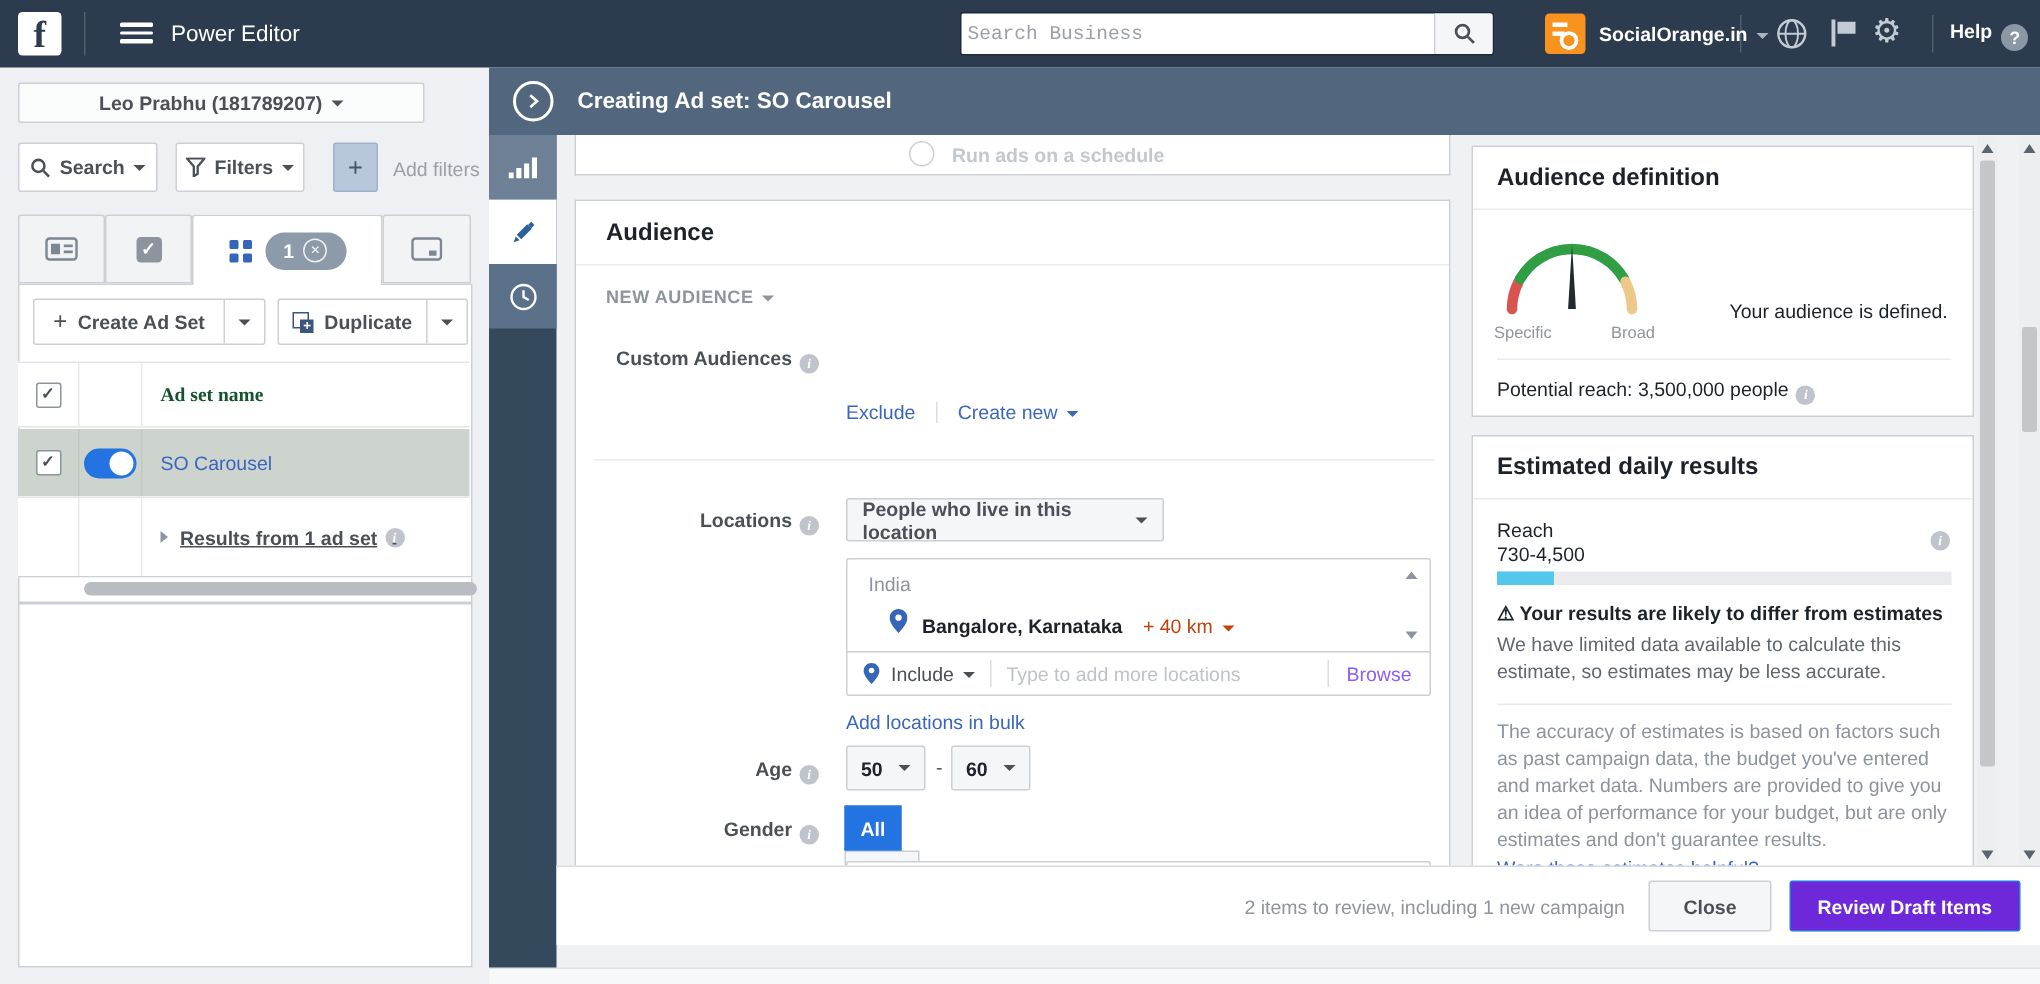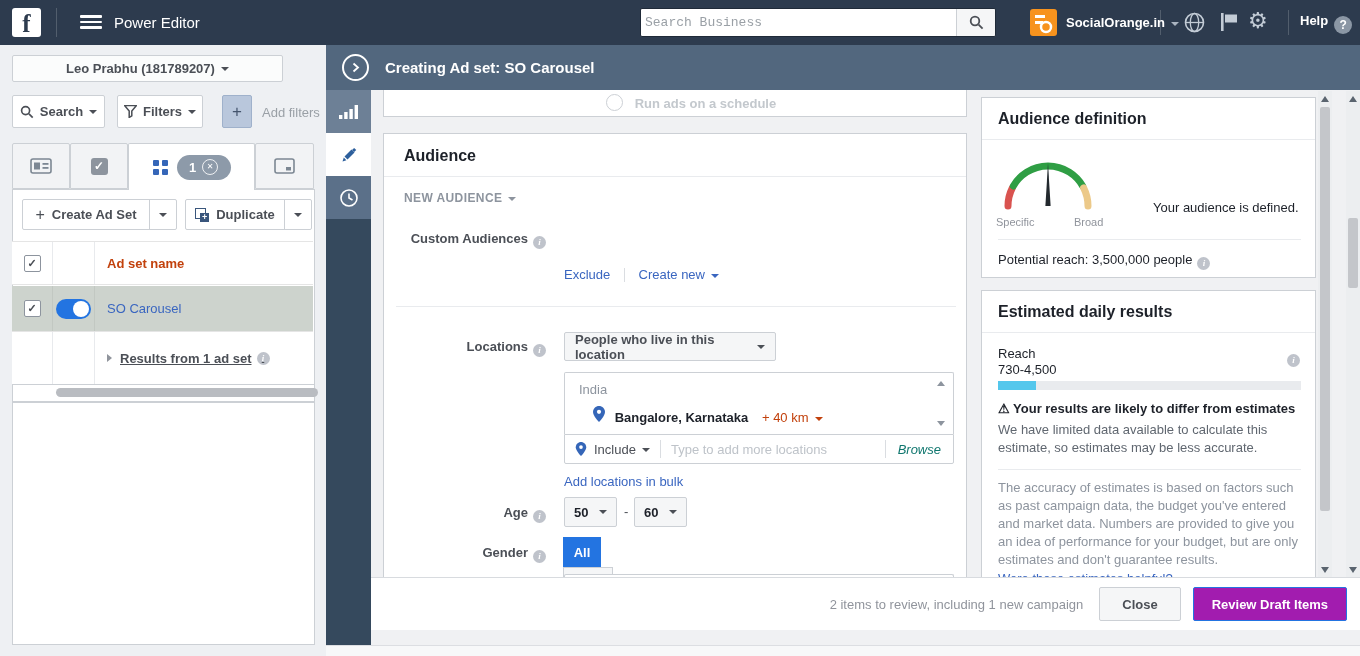--- a/index.html
+++ b/index.html
@@ -116,21 +116,21 @@
   #reachfill{width:38px;height:9px;background:#54c7ec;}
   .scrolltrack{position:absolute;top:91px;width:14px;height:487px;background:#eceef0;}
   .thumb{position:absolute;left:2px;width:10px;background:#c4c6ca;border-radius:2px;}
   .tri-u{position:absolute;left:3px;top:5px;width:0;height:0;border-left:4px solid transparent;border-right:4px solid transparent;border-bottom:6px solid #5a646f;}
   .tri-d{position:absolute;left:3px;bottom:5px;width:0;height:0;border-left:4px solid transparent;border-right:4px solid transparent;border-top:6px solid #5a646f;}
   
   #bbar{left:371px;top:577px;width:1001px;height:53px;background:#fff;border-top:1px solid #d8dbdf;
         display:flex;align-items:center;justify-content:flex-end;box-sizing:border-box;z-index:5;}
   #bbar .status{color:#90949c;margin-right:16px;}
   #closebtn{height:34px;padding:0 22px;background:#f5f6f7;margin-right:12px;}
-  #reviewbtn{height:34px;padding:0 18px;background:#a21caf;border-color:#2374e1;color:#fff;margin-right:25px;}
+  #reviewbtn{height:34px;padding:0 18px;background:#6d28d9;border-color:#2374e1;color:#fff;margin-right:25px;}
   #bstrip{left:326px;top:645px;width:1034px;height:11px;background:#f7f8f9;border-top:1px solid #dcdee2;box-sizing:border-box;}
 </style>
 </head>
 <body>
 
 <div id="screen">
 
   <div id="tb" class="abs">
     <div id="fblogo" class="abs">f</div>
     <div id="tbdiv1" class="abs vline"></div>
@@ -250,21 +250,21 @@
     <span class="splitcrt">
         <span class="crt" style="margin-left:0"></span>
       </span>
   </div>
 
   <div id="thead" class="trow">
     <div class="tc1">
         <span class="cbx">✓</span>
       </div>
     <div class="tc2"></div>
-    <div class="tc3 bold" style="color:#c2410c;">Ad set name</div>
+    <div class="tc3 bold" style="color:#14532d;font-family:Liberation Serif, serif;">Ad set name</div>
   </div>
   <div id="trow1" class="trow">
     <div class="tc1" style="border-color:#c2c8c2;">
         <span class="cbx">✓</span>
       </div>
     <div class="tc2" style="border-color:#c2c8c2;">
         <span class="toggle">
           <span class="knob"></span>
         </span>
       </div>
@@ -370,21 +370,21 @@
     </div>
     <div class="finput" style="left:180px;top:300px;width:390px;height:30px;border-radius:0 0 2px 2px;display:flex;align-items:center;">
       <svg class="pin" width="11" height="14" viewBox="0 0 12 16" style="margin-left:10px;">
         <path d="M6 0 C2.7 0 0 2.7 0 6 C0 10 6 16 6 16 C6 16 12 10 12 6 C12 2.7 9.3 0 6 0 Z" fill="#3566b8"></path>
         <circle cx="6" cy="5.8" r="2.1" fill="#fff"></circle>
       </svg>
       <span style="color:#4b4f56;margin-left:7px;"><span>Include</span><span class="crt"></span></span>
       <span class="vsep" style="height:18px;"></span>
       <input style="flex: 1 1 0%; padding: 0px; height: 100%;" placeholder="Type to add more locations">
       <span class="vsep" style="height:18px;margin:0 0 0 4px;"></span>
-      <span style="color:#0f766e;padding:0 12px;font-style:italic;">Browse</span>
+      <span style="color:#8b5cf6;padding:0 12px;">Browse</span>
     </div>
     <a class="lnk abs" href="#" style="left:180px;top:340px;">Add locations in bulk</a>
 
     <div class="flabel" style="top:371px;">
       <span>Age</span><span class="inf">i</span>
     </div>
     <div class="selbox" style="left:180px;top:363px;width:53px;height:30px;padding:0 9px;">
       <span style="flex:1;color:#1d2129;">50</span>
         <span class="crt"></span>
     </div>

